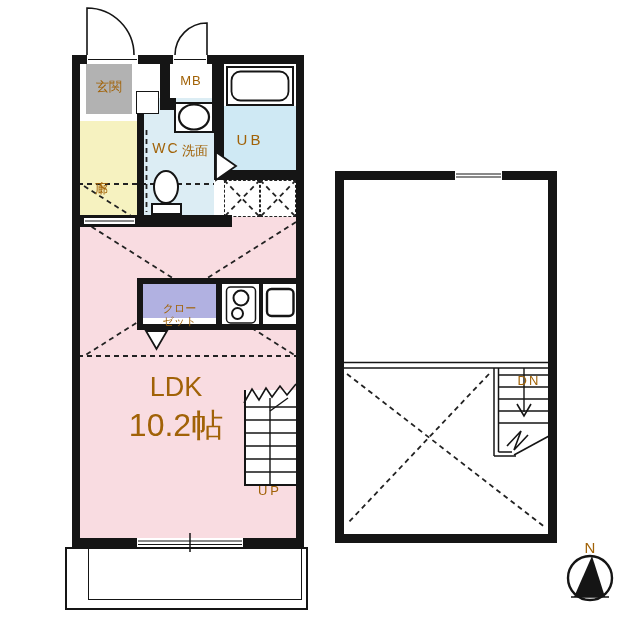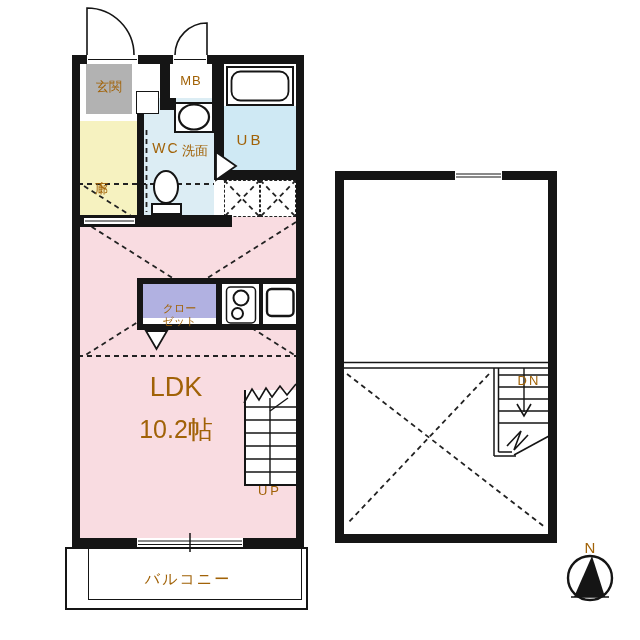--- a/index.html
+++ b/index.html
@@ -181,20 +181,19 @@
   <div class="lbl" style="left:224px;top:131px;width:52px;font-size:15px;letter-spacing:3px;">UB</div>
   <div class="lbl" style="left:172px;top:144px;width:46px;font-size:13px;">洗面</div>
   <div class="lbl" style="left:146px;top:140px;width:40px;font-size:14px;letter-spacing:2px;">WC</div>
   <div class="lbl vert" style="left:88px;top:145px;width:20px;height:56px;font-size:13px;letter-spacing:3px;">廊下</div>
   <div class="lbl" style="left:143px;top:302px;width:73px;font-size:11px;">
     <div>クロー</div>
     <div>ゼット</div>
   </div>
   <div class="lbl" style="left:96px;top:372px;width:160px;">
     <div style="font-size:27px;">LDK</div>
-    <div style="font-size:25px;margin-top:12px;">10.2帖</div>
+    <div style="font-size:32px;margin-top:4px;">10.2帖</div>
   </div>
   <div class="lbl" style="left:244px;top:484px;width:52px;font-size:13px;letter-spacing:3px;">UP</div>
-  <div class="lbl" style="left:118px;top:570px;width:140px;font-size:15px;letter-spacing:2px;">バルコニー</div>
   <div class="lbl" style="left:506px;top:343px;width:46px;font-size:13px;letter-spacing:2px;margin-top:31px;">DN</div>
   <div class="lbl" style="left:576px;top:539px;width:28px;font-size:15px;">N</div>
 
 </div>
 
 </body></html>

